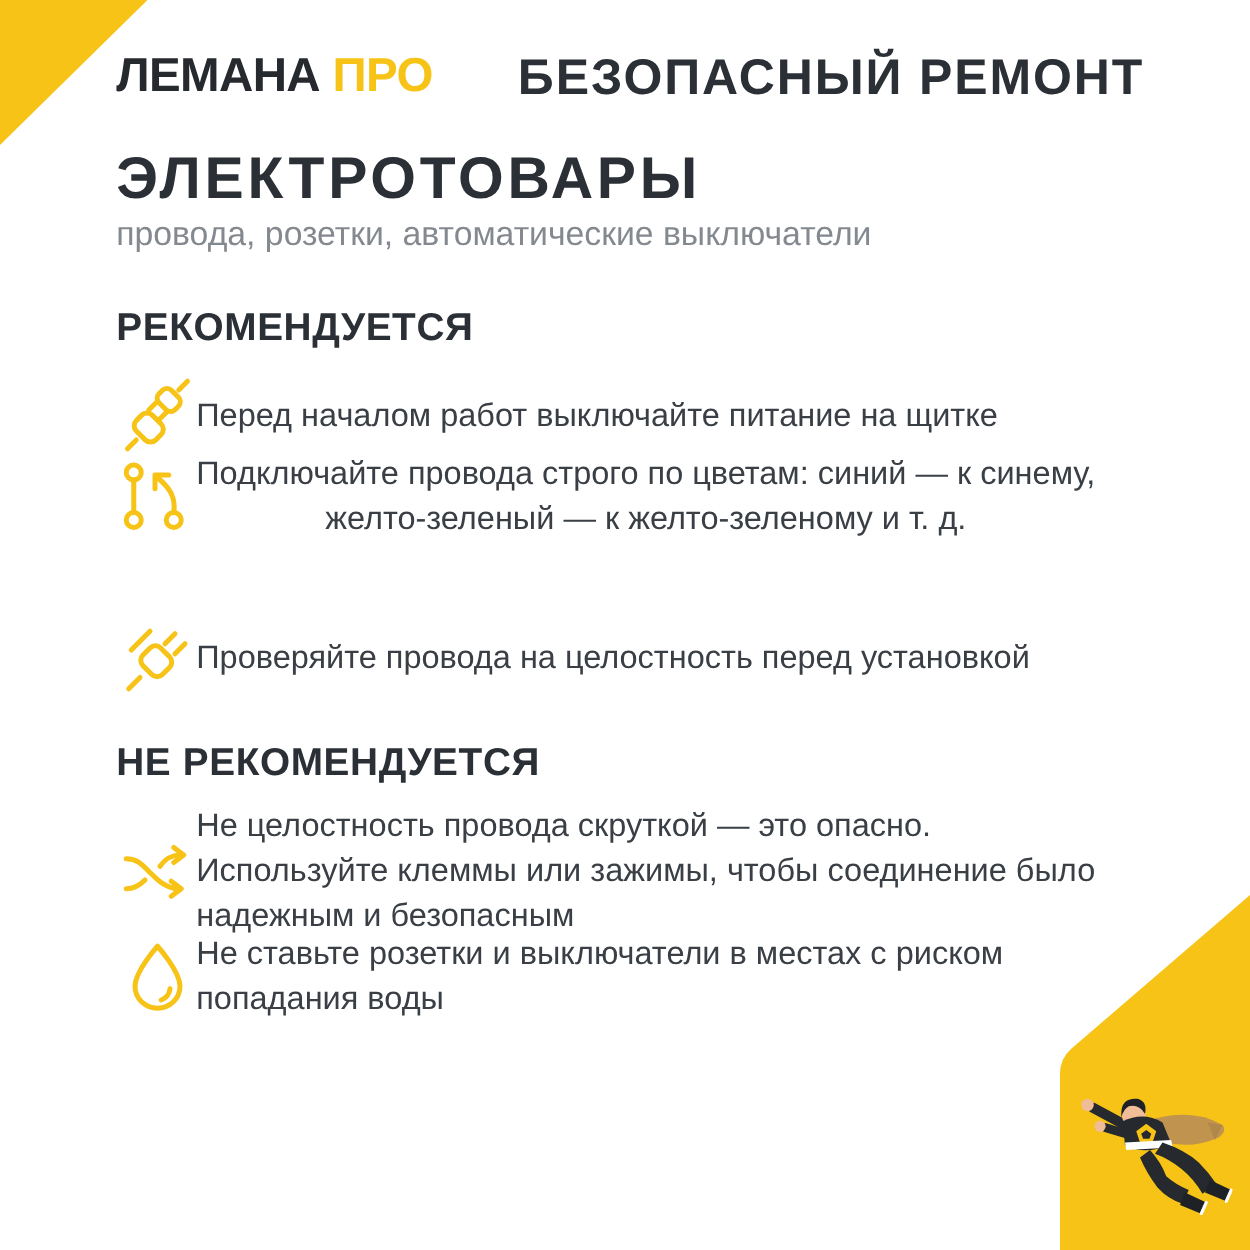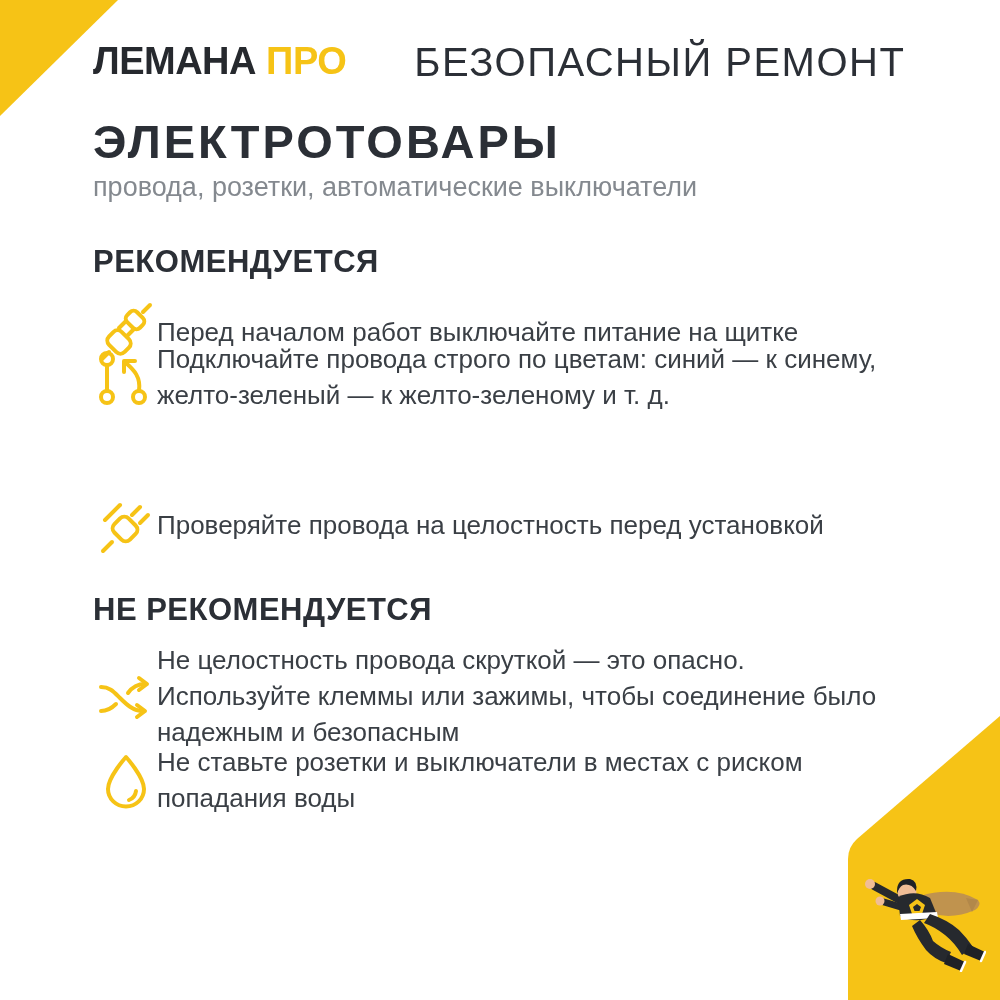--- a/index.html
+++ b/index.html
@@ -28,21 +28,21 @@
     position: absolute; left: 93px; top: 40px;
     display: flex; align-items: flex-start; gap: 68px;
     white-space: nowrap;
   }
   .logo {
     font-size: 38px; font-weight: 900; letter-spacing: -0.5px;
     color: #26292E;
   }
   .logo .accent { color: #F6C316; }
   .header-title {
-    font-size: 40px; font-weight: 400; letter-spacing: 1.5px;
+    font-size: 40px; font-weight: 700; letter-spacing: 1.5px;
     color: #2B2F36;
   }
   
   .page-title {
     position: absolute; left: 93px; top: 116px;
     font-size: 47px; font-weight: 800; letter-spacing: 3px;
     color: #2B2F36; line-height: 1.1;
   }
   .page-subtitle {
     position: absolute; left: 93px; top: 172px;
@@ -62,21 +62,21 @@
     position: absolute; left: 95px; width: 830px;
     display: flex; align-items: center; 
   }
   .icon-box { width: 62px; height: 62px; flex: 0 0 62px; }
   .icon-box svg { width: 62px; height: 62px; display: block; }
   .item-text {
     font-size: 26px; color: #3A3F45; line-height: 1.38;
     white-space: pre-line;
   }
   #row1 { top: 302px; }
-  #row2 { top: 342px; }
+  #row2 { top: 361px; text-align: center; }
   #row3 { top: 432px; }
   #row4 { top: 495px; }
   #row5 { top: 643px; }
   #row6 { top: 745px; }
   .stroke-ic { stroke: #F6C316; stroke-width: 4; fill: none;
                stroke-linecap: round; stroke-linejoin: round; }
 </style>
 </head>
 <body>
 

